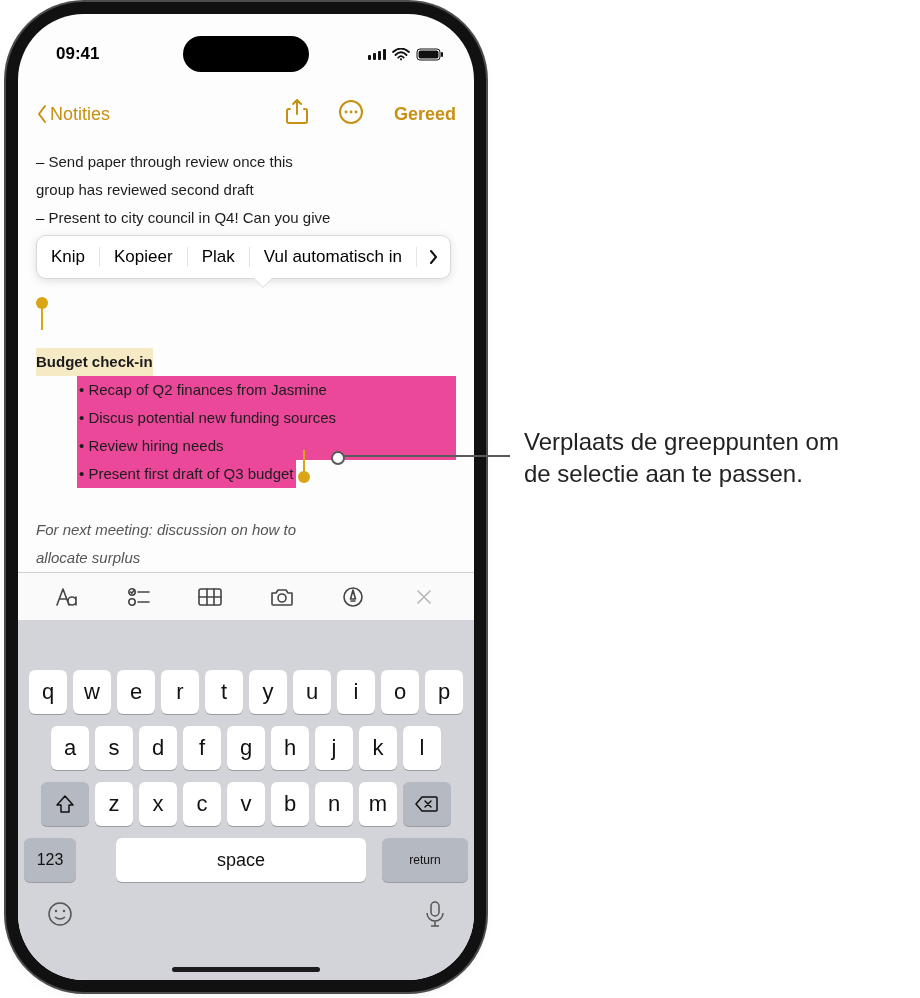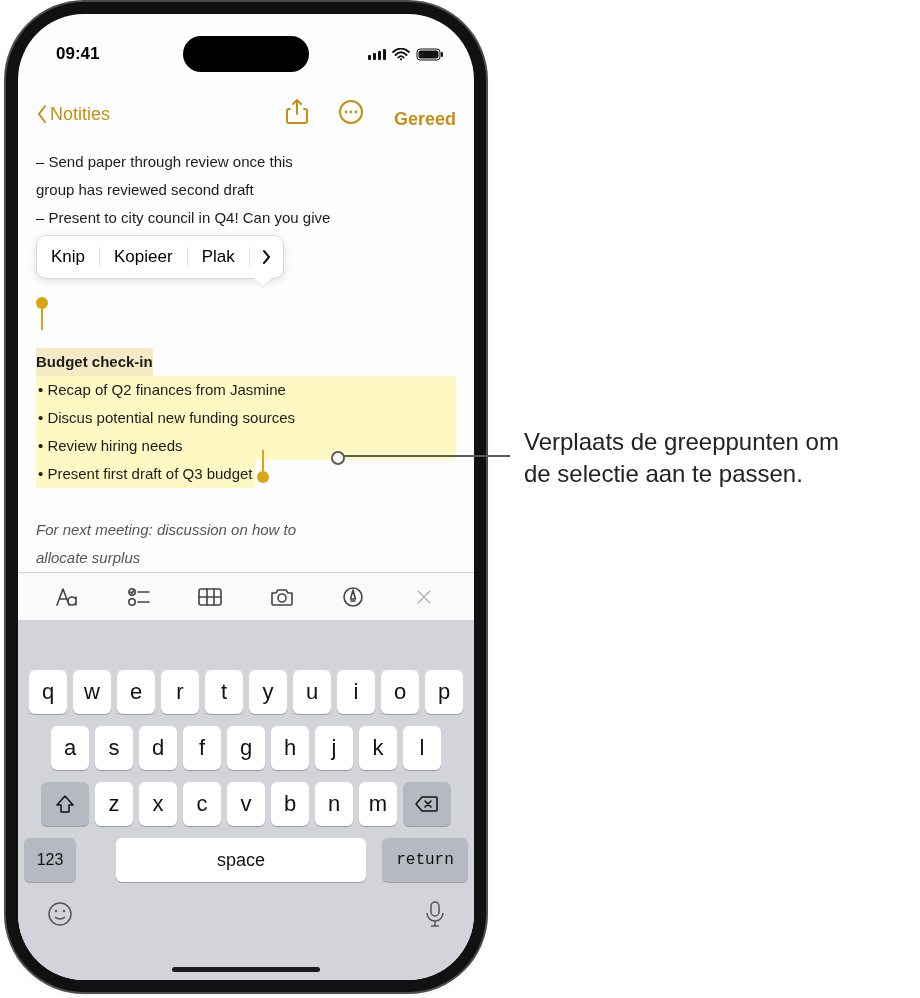--- a/index.html
+++ b/index.html
@@ -48,36 +48,37 @@
   .wifi svg,.battery svg{display:block}
   
   .navbar {
     position:absolute; top:78px; left:0; right:0; height:44px;
     display:flex; align-items:center; justify-content:space-between;
     padding:0 18px;
     color:#c69012;
     font-size:18px;
   }
   .nav-left{display:flex;align-items:center;gap:2px;}
-  .nav-right{display:flex;align-items:flex-end;gap:30px;}
+  .nav-right{display:flex;align-items:center;gap:30px;}
   .chev { width:12px; height:20px; }
   .icon-stroke { stroke:#c69012; stroke-width:2; fill:none; stroke-linecap:round; stroke-linejoin:round; }
   .done{font-weight:600;}
   
   .note {
     position:absolute; top:128px; left:0; right:0;
     padding:6px 18px 0 18px;
     font-size:15px; line-height:28px;
     color:#1c1c1e;
   }
   .selected-block{margin-top:58px;}
   .sel-line{
-    background:#fef9c3;
+    background:#ec4899;
     padding:0 2px;
     display:block;
+    margin-left:41px;
   }
   .sel-title{font-weight:700;display:inline-block;background:#f6eac5;margin-top:30px;}
   .handle{width:12px;height:12px;border-radius:50%;background:#d9a514;display:inline-block;position:relative;}
   .handle.start::after{content:"";position:absolute;left:5px;top:11px;width:2px;height:22px;background:#d9a514;}
   .handle.end::before{content:"";position:absolute;left:5px;bottom:11px;width:2px;height:22px;background:#d9a514;}
   .italic{font-style:italic;color:#555;margin-top:28px;display:block;}
   
   .ctxmenu{
     position:absolute; top:221px; left:18px;
     height:44px;
@@ -132,21 +133,21 @@
     width:38px;height:44px;
     background:#fff;border-radius:6px;
     display:flex;align-items:center;justify-content:center;
     font-size:22px;color:#111;
     box-shadow:0 1px 0 #9a9ca2;
   }
   .key.fn{background:#b5b9c1;}
   .key.shift,.key.del{width:48px;}
   .key.num{width:52px;font-size:16px;}
   .key.space{flex:1;font-size:18px;margin-left:24px;}
-  .key.ret{width:86px;font-size:16px;background:#b5b9c1;font-family:Liberation Mono, monospace;}
+  .key.ret{width:86px;font-size:12px;background:#b5b9c1;}
   .bottomrow{display:flex;gap:16px;margin-bottom:10px;}
   .kbfoot{display:flex;justify-content:space-between;padding:8px 22px 0 22px;}
   .kbfoot svg{stroke:#555;stroke-width:1.5;fill:none;}
   .homebar{position:absolute;bottom:8px;left:50%;transform:translateX(-50%);width:148px;height:5px;border-radius:3px;background:#1c1c1e;}
 
   
   .callout-line{
     position:absolute;
     left:336px; top:455px;
     width:174px; height:2px;
@@ -236,20 +237,21 @@
     </div>
 
     <span class="italic">For next meeting: discussion on how to</span>
     <span class="italic" style="margin-top:0">allocate surplus</span>
   </div>
 
   <div class="ctxmenu">
     <div class="item">Knip</div>
     <div class="item">Kopieer</div>
     <div class="item">Plak</div>
+    <div class="item">Vul automatisch in</div>
     <div class="item arrow">
       <svg width="9" height="16" viewBox="0 0 9 16">
           <path d="M2 2 L7 8 L2 14" stroke="#111" stroke-width="2" fill="none" stroke-linecap="round" stroke-linejoin="round"></path>
         </svg>
     </div>
   </div>
   <div class="ctx-tail"></div>
 
   <div class="kbtoolbar">
     <span class="tbtn">

